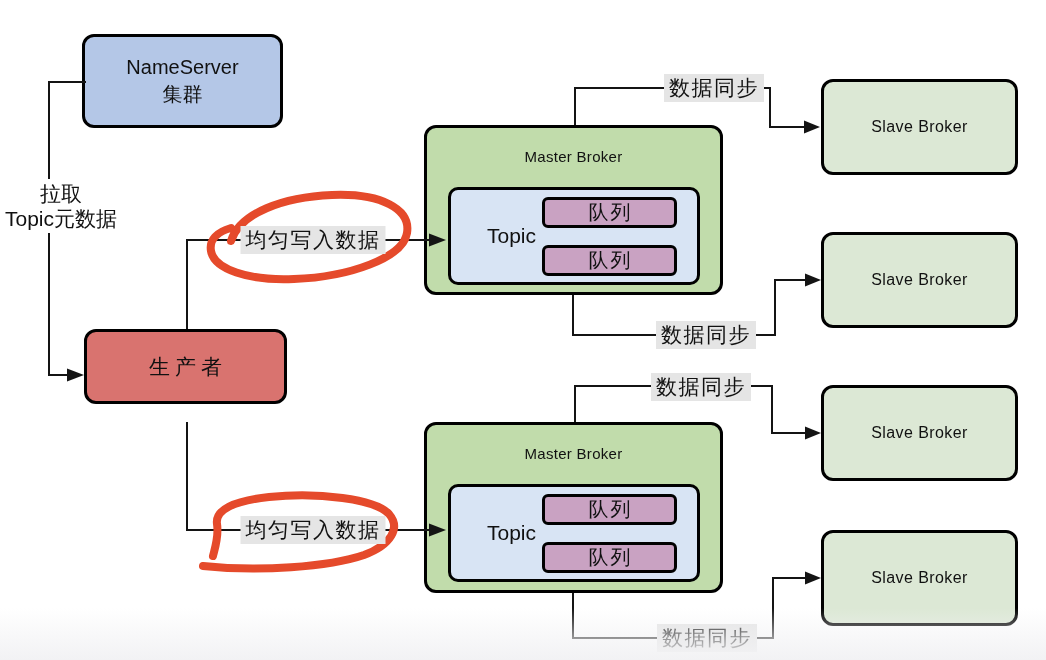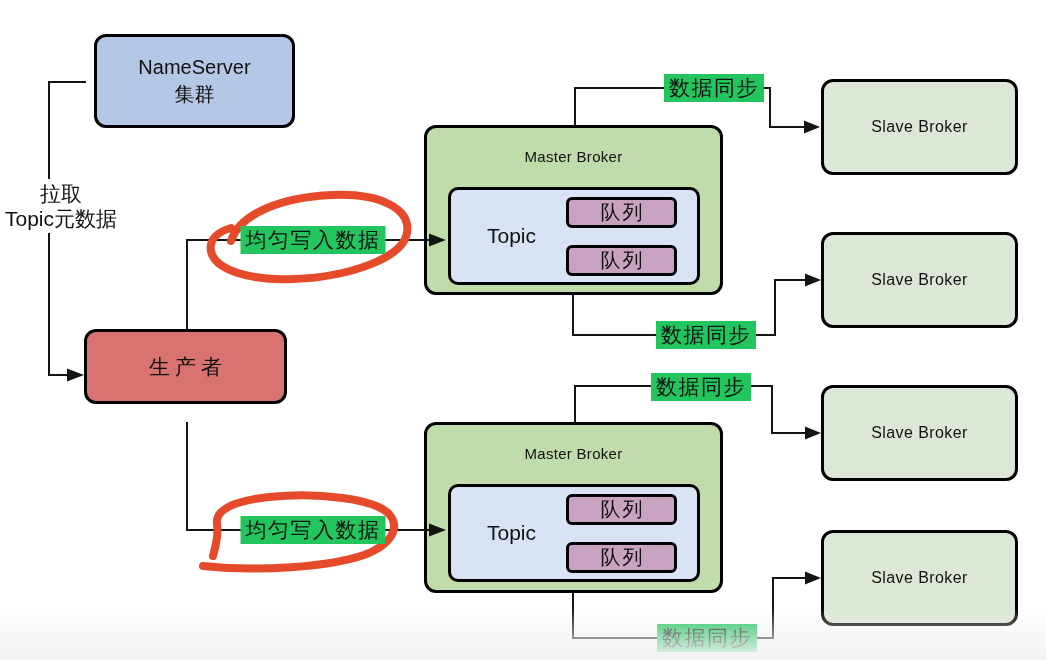--- a/index.html
+++ b/index.html
@@ -3,49 +3,49 @@
 <meta charset="utf-8">
 <style>
   html,body{margin:0;padding:0;background:#fff;}
   .canvas{
     position:relative;width:1046px;height:660px;overflow:hidden;background:#ffffff;
     font-family:"Liberation Sans", sans-serif;color:#111;
   }
   .box{position:absolute;box-sizing:border-box;border:3px solid #000;border-radius:12px;}
   .center{display:flex;align-items:center;justify-content:center;text-align:center;}
 
-  .nameserver{left:94px;top:34px;width:201px;height:94px;background:#b4c7e7;
+  .nameserver{left:82px;top:34px;width:201px;height:94px;background:#b4c7e7;
     flex-direction:column;font-size:20px;line-height:27px;}
   .producer{left:84px;top:329px;width:203px;height:75px;background:#d9736f;
     font-size:21px;letter-spacing:5px;text-indent:5px;}
   .master{background:#c1dcab;}
   .master-1{left:424px;top:125px;width:299px;height:170px;}
   .master-2{left:424px;top:422px;width:299px;height:171px;}
   .master-title{text-align:center;margin-top:20px;font-size:15px;letter-spacing:.3px;}
   .topic{position:absolute;left:21px;top:59px;width:252px;height:98px;box-sizing:border-box;
     background:#d8e4f4;border:3px solid #000;border-radius:10px;
     display:flex;align-items:center;font-size:21px;}
   .topic-label{margin-left:36px;text-align:right;}
   .queues{margin-left:auto;margin-right:20px;display:flex;flex-direction:column;gap:17px;}
-  .queue{width:111px;height:31px;box-sizing:border-box;background:#c9a2c2;border:3px solid #000;
+  .queue{width:135px;height:31px;box-sizing:border-box;background:#c9a2c2;border:3px solid #000;
     border-radius:6px;display:flex;align-items:center;justify-content:center;
     font-size:20px;letter-spacing:2px;text-indent:2px;}
   .slave{width:197px;height:96px;background:#dce8d5;font-size:16px;letter-spacing:.4px;}
   .slave-1{left:821px;top:79px;}
   .slave-2{left:821px;top:232px;}
   .slave-3{left:821px;top:385px;}
   .slave-4{left:821px;top:530px;}
 
   .wires{position:absolute;left:0;top:0;z-index:4;pointer-events:none;}
   .wire{stroke:#141414;stroke-width:2;fill:none;}
   .arrow{fill:#141414;stroke:none;}
   .scribble{stroke:#e54a2b;stroke-width:8;fill:none;stroke-linecap:round;stroke-linejoin:round;}
 
   .edge-label{position:absolute;z-index:5;transform:translate(-50%,-50%);
-    background:#22c55e;padding:0 5px;font-size:21px;letter-spacing:1.5px;white-space:nowrap;}
+    background:#e5e5e5;padding:0 5px;font-size:21px;letter-spacing:1.5px;white-space:nowrap;}
   .pull-label{position:absolute;z-index:5;left:61px;top:206px;transform:translate(-50%,-50%);
     background:#ffffff;padding:2px 2px;font-size:21px;line-height:25px;text-align:center;white-space:nowrap;}
 
   .bottom-fade{position:absolute;left:0;bottom:0;width:100%;height:52px;z-index:6;
     background:linear-gradient(180deg, rgba(243,243,245,0) 0%, #f2f2f4 100%);pointer-events:none;}
 </style>
 </head>
 <body>
 
 <div class="canvas">

